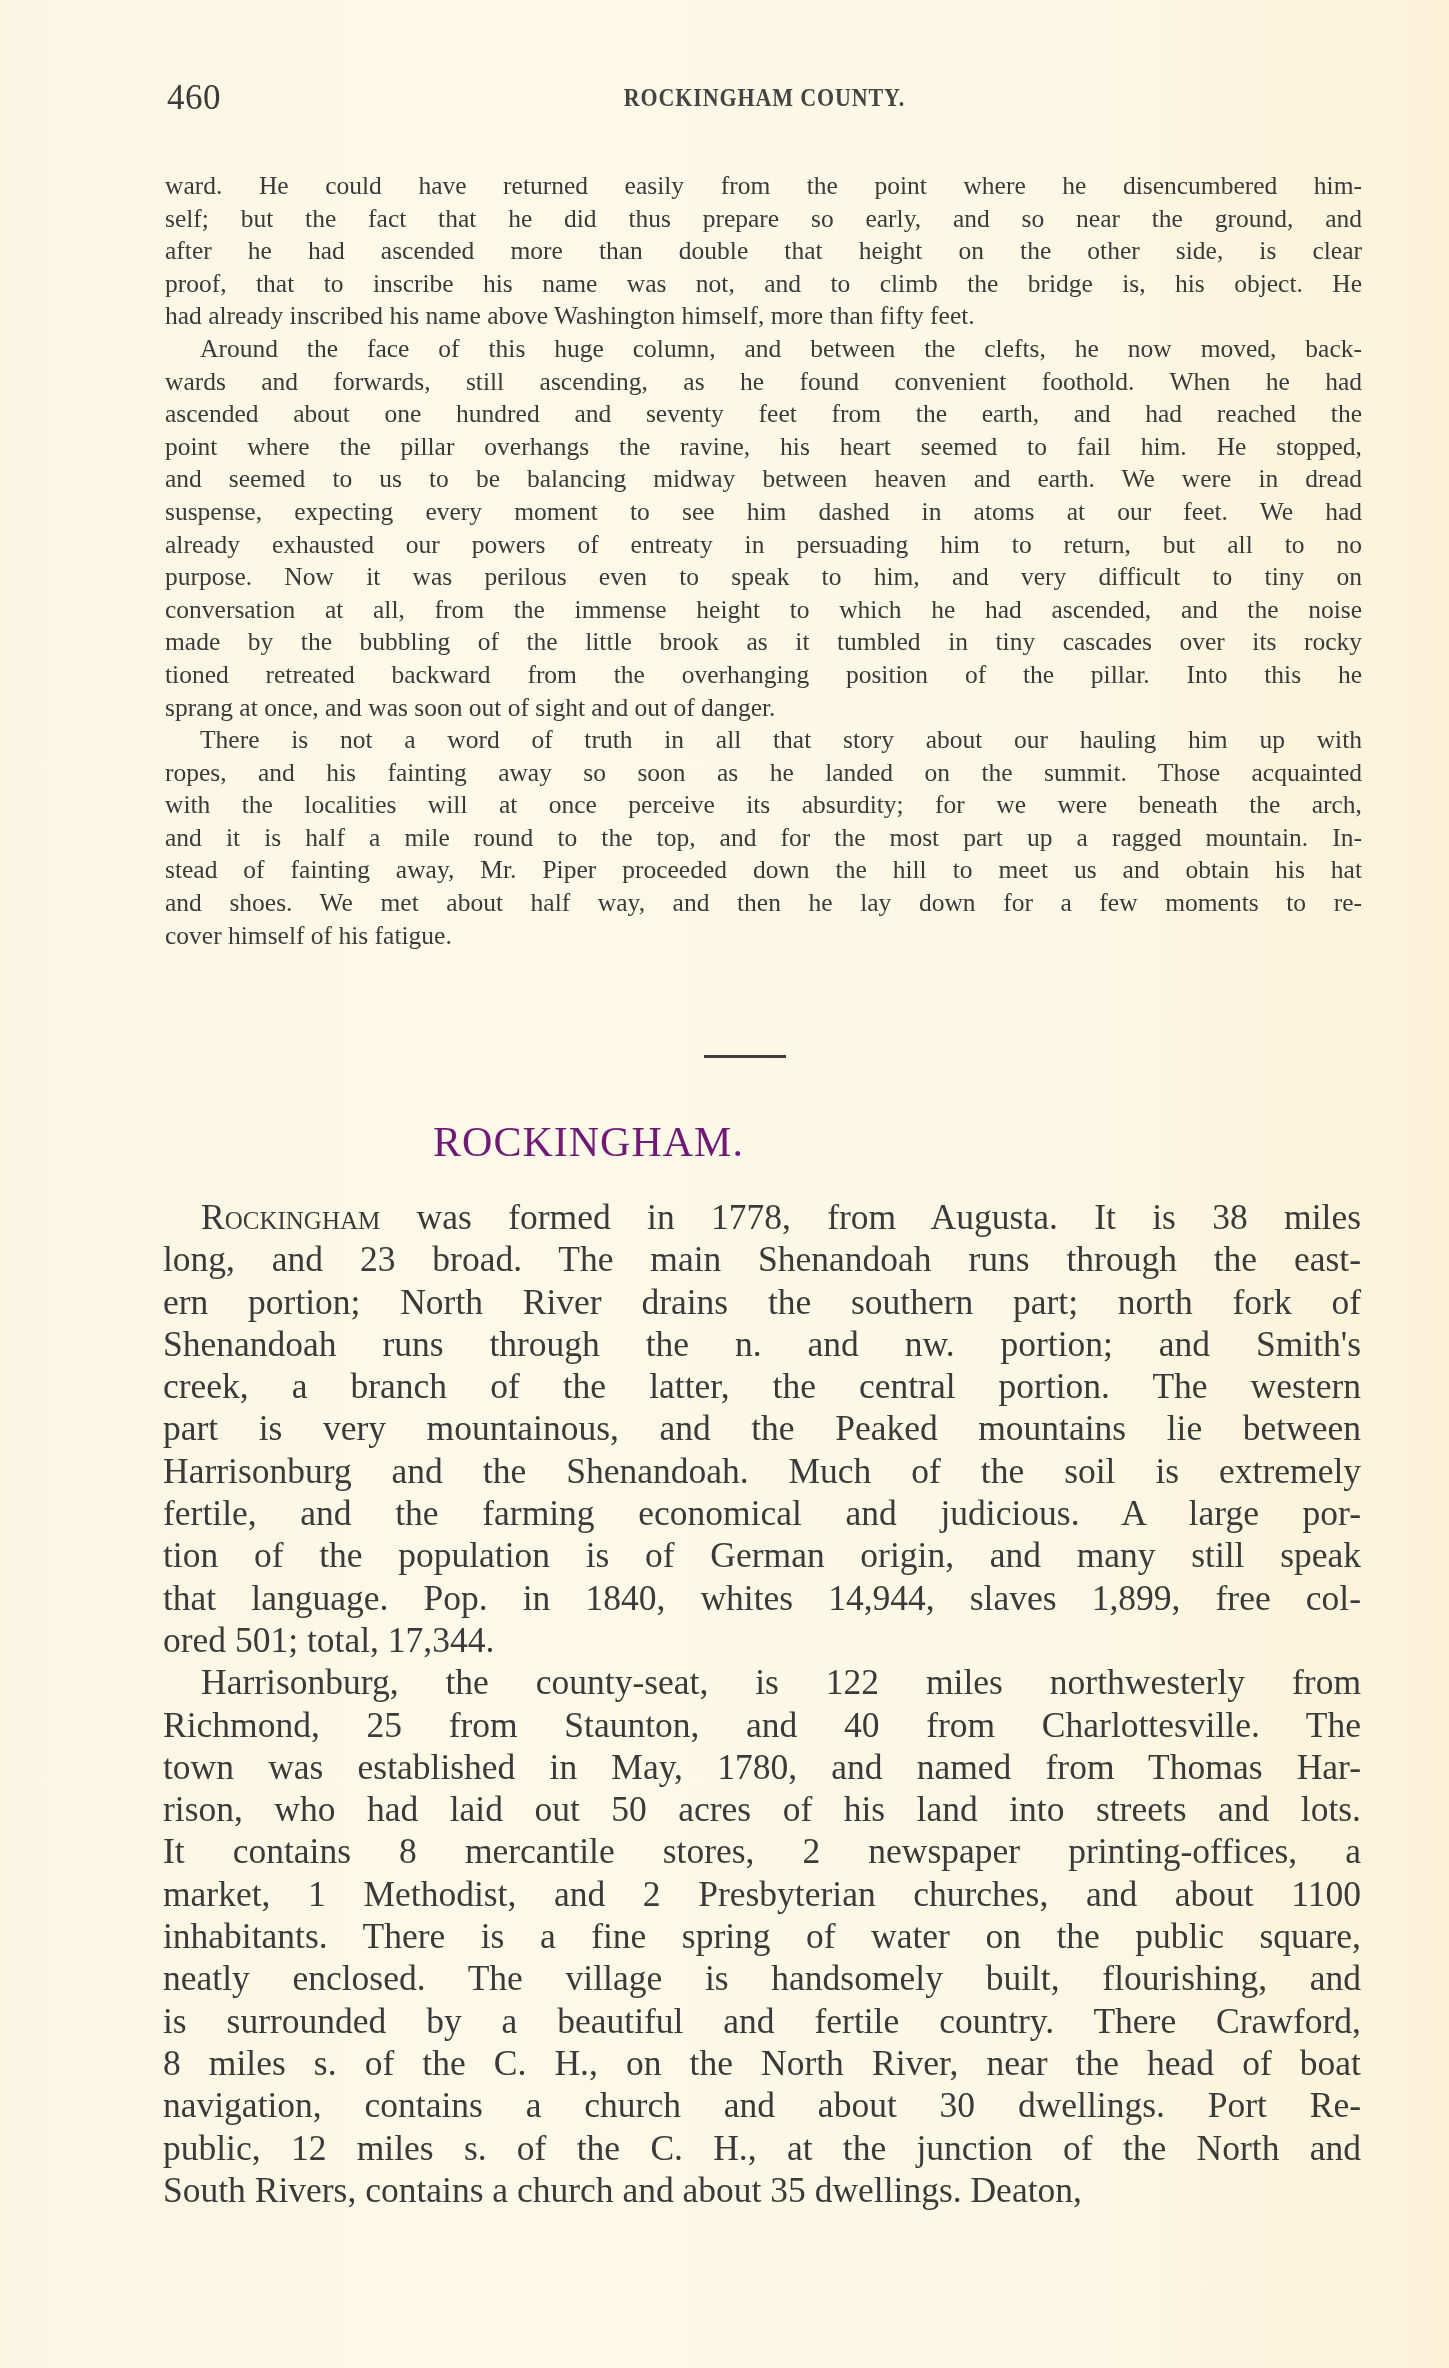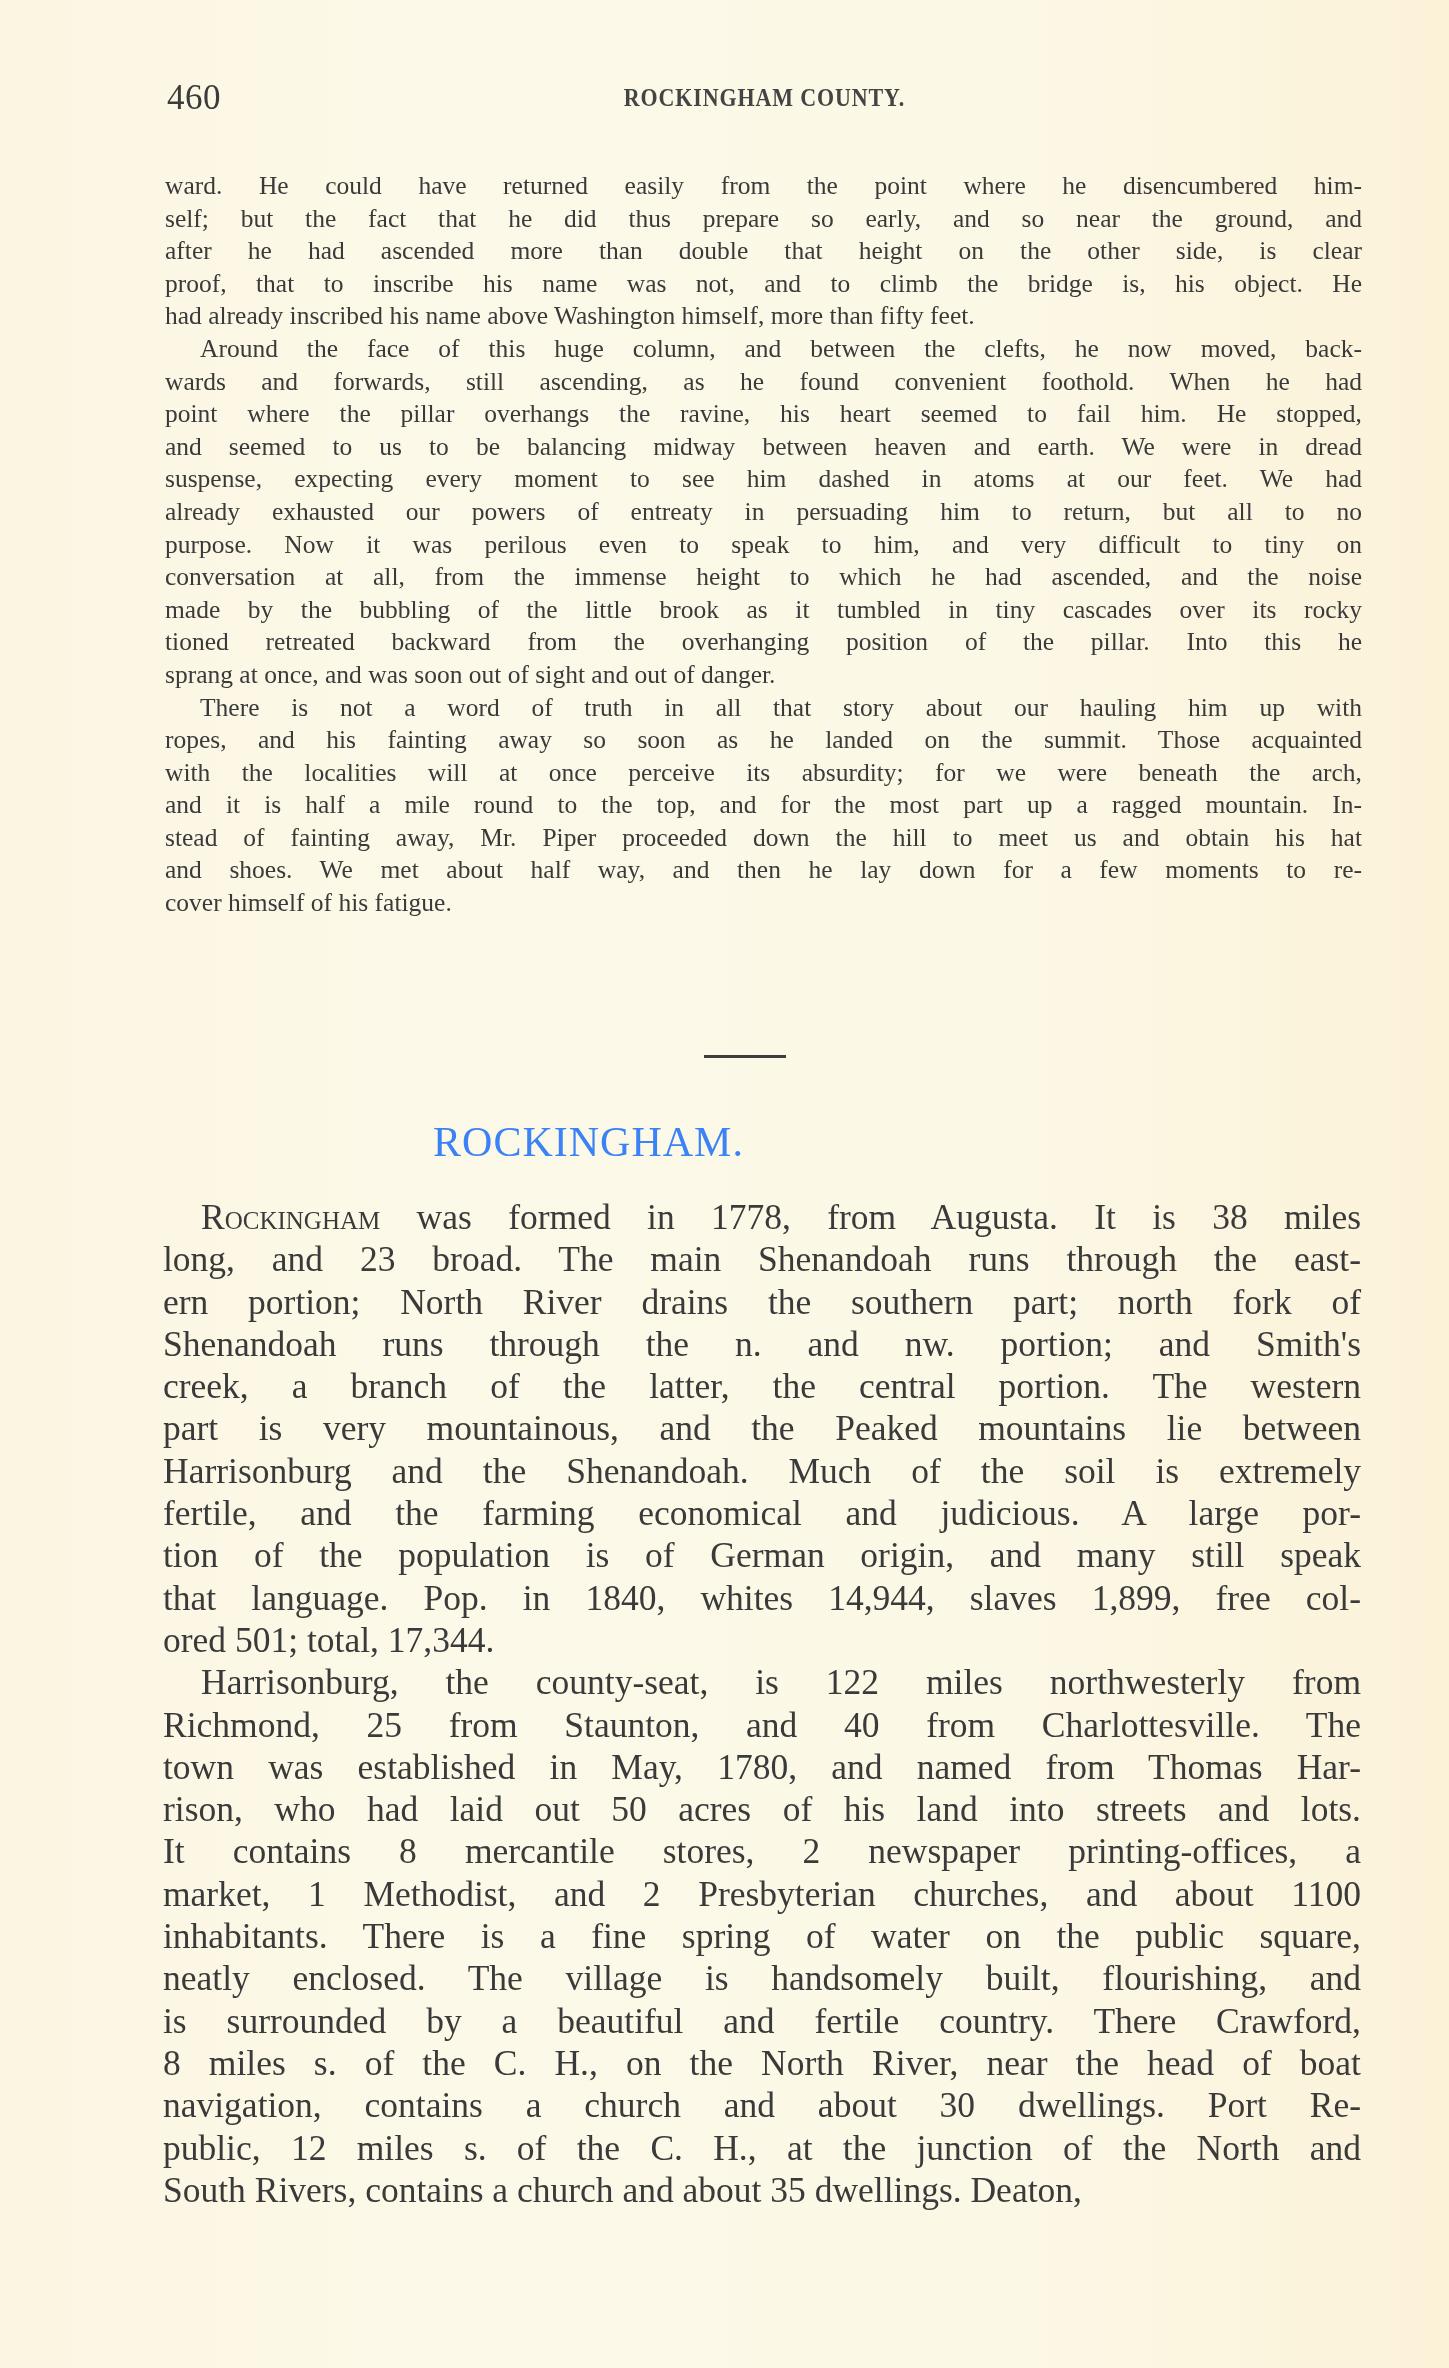--- a/index.html
+++ b/index.html
@@ -28,21 +28,21 @@
     text-align:justify;
   }
   .small-text p { margin:0; text-indent:0; }
   .line { display:block; text-align:justify; text-align-last:justify; white-space:nowrap; }
   .line.last { text-align-last:left; }
   .rule {
     position:absolute; left:704px; top:1055px; width:82px; height:3px; background:#3e3e3e;
   }
   .section-heading {
     position:absolute; left:0; right:0; top:1118px; text-align:center;
-    font-size:42px; letter-spacing:1px; color:#3b82f6;
+    font-size:42px; letter-spacing:1px; color:#701a75;
   }
   .large-text {
     position:absolute; left:163px; top:1196px; width:1198px;
     font-size:35.5px; line-height:42.3px; color:#3a3a3a;
   }
   .large-text p { margin:0; }
   .sc { font-variant:small-caps; }
   .lg-line { display:block; white-space:nowrap; text-align:justify; text-align-last:justify; }
   .lg-line.first { padding-left:38px; }
   .lg-line.last { text-align-last:left; }
@@ -61,20 +61,21 @@
       <p>
         <span class="line">ward.  He could have returned easily from the point where he disencumbered him-</span>
         <span class="line">self; but the fact that he did thus prepare so early, and so near the ground, and</span>
         <span class="line">after he had ascended more than double that height on the other side, is clear</span>
         <span class="line">proof, that to inscribe his name was not, and to climb the bridge is, his object.  He</span>
         <span class="line last">had already inscribed his name above Washington himself, more than fifty feet.</span>
       </p>
       <p>
         <span class="line" style="padding-left: 35px;">Around the face of this huge column, and between the clefts, he now moved, back-</span>
         <span class="line">wards and forwards, still ascending, as he found convenient foothold.  When he had</span>
+        <span class="line">ascended about one hundred and seventy feet from the earth, and had reached the</span>
         <span class="line">point where the pillar overhangs the ravine, his heart seemed to fail him.  He stopped,</span>
         <span class="line">and seemed to us to be balancing midway between heaven and earth.  We were in dread</span>
         <span class="line">suspense, expecting every moment to see him dashed in atoms at our feet.  We had</span>
         <span class="line">already exhausted our powers of entreaty in persuading him to return, but all to no</span>
         <span class="line">purpose.  Now it was perilous even to speak to him, and very difficult to tiny on</span>
         <span class="line">conversation at all, from the immense height to which he had ascended, and the noise</span>
         <span class="line">made by the bubbling of the little brook as it tumbled in tiny cascades over its rocky</span>
         <span class="line">tioned retreated backward from the overhanging position of the pillar.  Into this he</span>
         <span class="line last">sprang at once, and was soon out of sight and out of danger.</span>
       </p>

